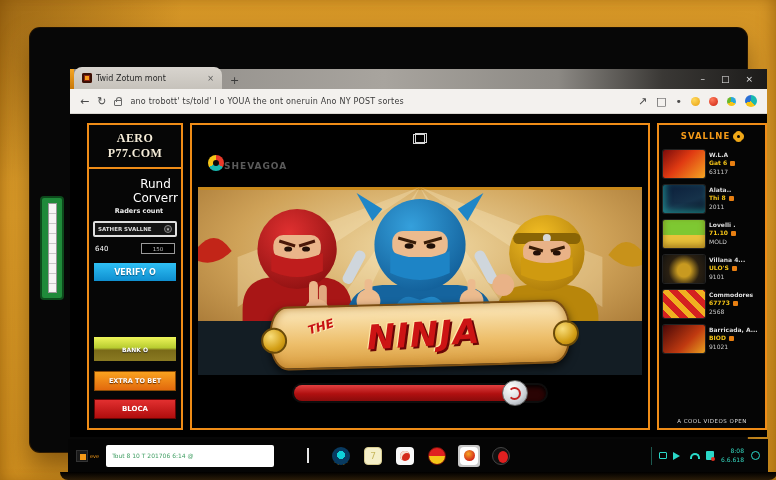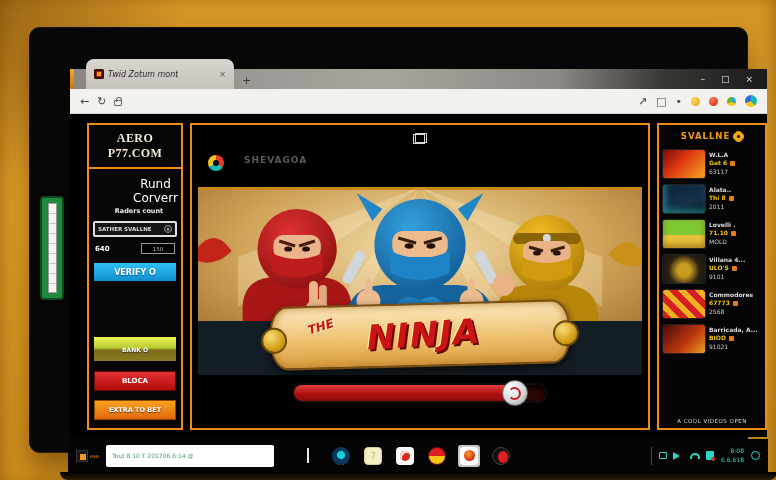--- a/index.html
+++ b/index.html
@@ -17,23 +17,23 @@
   .chin { position:absolute; left:30px; top:444px; width:717px; height:8px;
     background:linear-gradient(#000,#2a1c08); border-radius:0 0 10px 10px; }
   .desk-glow { position:absolute; left:70px; right:70px; top:452px; height:18px;
     background:linear-gradient(rgba(40,25,5,.55), rgba(40,25,5,0)); }
 
   
   .browser { position:absolute; left:40px; top:41px; width:697px; height:368px; background:#000; }
   .tabstrip { height:20px; display:flex; align-items:flex-end;
     background:linear-gradient(90deg,#8a8783,#a8a49e 45%,#8c8984 70%,#3a3835 85%,#1c1b1a); }
   .tab-accent { width:4px; height:20px; background:linear-gradient(#f5a623,#c87708); }
-  .tab { display:flex; align-items:center; gap:4px; margin-left:12px;
+  .tab { display:flex; align-items:center; gap:4px; margin-left:0;
     background:linear-gradient(#d8d4ce,#c6c2bb); border-radius:8px 8px 0 0;
-    height:30px; padding:0 8px; min-width:148px; font-size:8px; color:#2a2a2a;font-style:italic; }
+    height:22px; padding:0 8px; min-width:148px; font-size:8px; color:#2a2a2a; }
   .favicon { width:10px; height:10px; border-radius:2px; background:#8a2210;
     box-shadow:inset 0 0 0 2px #3a1005; position:relative; }
   .favicon::after { content:""; position:absolute; left:3px; top:3px; width:4px; height:4px; background:#f59a18; }
   .tab-title { white-space:nowrap; overflow:hidden; max-width:110px; }
   .tab-close { margin-left:auto; color:#555; font-size:8px; }
   .newtab { color:#3a3a3a; font-size:11px; margin-left:8px; line-height:17px; }
   .wincontrols { margin-left:auto; display:flex; gap:16px; padding:0 14px; color:#e8e8e8;
     font-size:9px; align-items:center; height:100%; }
   .toolbar { height:25px; background:#f3f1ee; display:flex; align-items:center; gap:8px;
     padding:0 10px; border-bottom:1px solid #d8d5d0; }
@@ -64,21 +64,21 @@
     letter-spacing:.4px; border-bottom:2px solid #ef8c17; text-shadow:0 1px 2px #000;
     font-family:"Liberation Serif", serif; }
   .sb-line1 { margin-top:8px; text-align:center; color:#fff; font-weight:normal; font-size:12px;margin-left:41px; }
   .sb-line2 { margin-top:2px; text-align:center; color:#eee; font-weight:bold; font-size:6.5px;padding-left:8px; }
   .dropdown { margin:6px 4px 0; height:16px; background:#141414; border:2px solid #e0e0e0;
     border-radius:2px; display:flex; align-items:center; padding:0 3px; color:#ddd;
     font-size:5.5px; font-weight:bold; }
   .dd-caret { margin-left:auto; width:8px; height:8px; border-radius:50%; background:#2a2a2a;
     border:1px solid #888; color:#ccc; font-size:5px; display:flex; align-items:center; justify-content:center; }
   .field-row { display:flex; align-items:center; margin:6px 6px 0; }
-  .field-label { color:#fff; font-weight:bold; font-size:7px; }
+  .field-label { color:#fff; font-weight:normal; font-size:7px; }
   .field-box { margin-left:auto; width:34px; height:11px; background:#000; border:1px solid #999;
     color:#bbb; font-size:5.5px; display:flex; align-items:center; justify-content:center; }
   .btn { border-radius:0; display:flex; align-items:center; justify-content:center;
     color:#fff; font-weight:bold; cursor:default; }
   .btn-verify { margin:9px 5px 0; height:18px; font-size:8px;
     background:linear-gradient(#2fc0f5,#0f8fd0); text-shadow:0 1px 1px #045a88; }
   .sb-spacer { flex:1; }
   .btn-bank { margin:0 5px 10px; height:24px; font-size:6px; color:#fff;
     background:linear-gradient(#eef55a 0%,#b8cc30 45%,#7a6a18 55%,#8a7a22 100%);
     text-shadow:0 1px 1px #333; }
@@ -87,21 +87,21 @@
   .btn-blog { margin:0 5px 9px; height:20px; font-size:7px;
     background:linear-gradient(#e23030,#b00d0d); border:1px solid #6a0505; }
 
   
   .fullscreen-ic { position:absolute; top:8px; left:50%; transform:translateX(-50%);
     width:14px; height:11px; }
   .fullscreen-ic::before { content:""; position:absolute; left:0; bottom:0; width:10px; height:8px;
     border:1.5px solid #d8d8d8; background:#000; }
   .fullscreen-ic::after { content:""; position:absolute; right:0; top:0; width:10px; height:8px;
     border:1.5px solid #d8d8d8; }
-  .provider { position:absolute; top:30px; left:16px; display:flex; align-items:flex-start; gap:20px; }
+  .provider { position:absolute; top:30px; left:16px; display:flex; align-items:flex-end; gap:0; }
   .provider-swirl { width:16px; height:16px; border-radius:50%; position:relative;
     background:conic-gradient(#e83a2a 0 120deg, #18b8b0 120deg 240deg, #f5c518 240deg 360deg); }
   .provider-swirl::after { content:""; position:absolute; left:5px; top:5px; width:6px; height:6px;
     border-radius:50%; background:#0a0a0a; }
   .provider-name { color:#5a5a5a; font-weight:bold; font-size:9px; letter-spacing:1px; }
   .art { position:absolute; left:6px; right:6px; top:62px; height:188px; }
   .art svg { width:100%; height:100%; display:block; }
 
   .banner { position:absolute; left:50%; top:178px; transform:translateX(-50%) rotate(-1.5deg);
     width:300px; height:64px; border:2px solid #7a4d12; border-radius:18px / 26px;
@@ -225,20 +225,21 @@
         <div class="wincontrols">
           <span>–</span>
           <span>□</span>
           <span>×</span>
         </div>
       </div>
       <div class="toolbar">
         <span class="nav-ic">←</span>
         <span class="nav-ic">↻</span>
         <span class="lock-ic"></span>
+        <span class="url">ano trobott' ts/told' l o  YOUA  the ont oneruin  Ano NY POST sortes</span>
         <div class="tb-right">
           <span class="nav-ic">↗</span>
           <span class="nav-ic">□</span>
           <span class="nav-ic">•</span>
           <span class="ext ext-y"></span>
           <span class="ext ext-r"></span>
           <span class="ext ext-m"></span>
           <span class="avatar"></span>
         </div>
       </div>
@@ -253,22 +254,22 @@
             <span>SATHER SVALLNE</span>
             <span class="dd-caret">▾</span>
           </div>
           <div class="field-row">
             <span class="field-label">640</span>
             <span class="field-box">150</span>
           </div>
           <div class="btn btn-verify">VERIFY O</div>
           <div class="sb-spacer"></div>
           <div class="btn btn-bank">BANK O</div>
+          <div class="btn btn-extra">EXTRA TO BET</div>
           <div class="btn btn-blog">BLOCA</div>
-          <div class="btn btn-extra">EXTRA TO BET</div>
         </aside>
 
         <main class="col-center">
           <div class="fullscreen-ic"></div>
           <div class="provider">
             <span class="provider-swirl"></span>
             <span class="provider-name">SHEVAGOA</span>
           </div>
 
           <div class="art">

